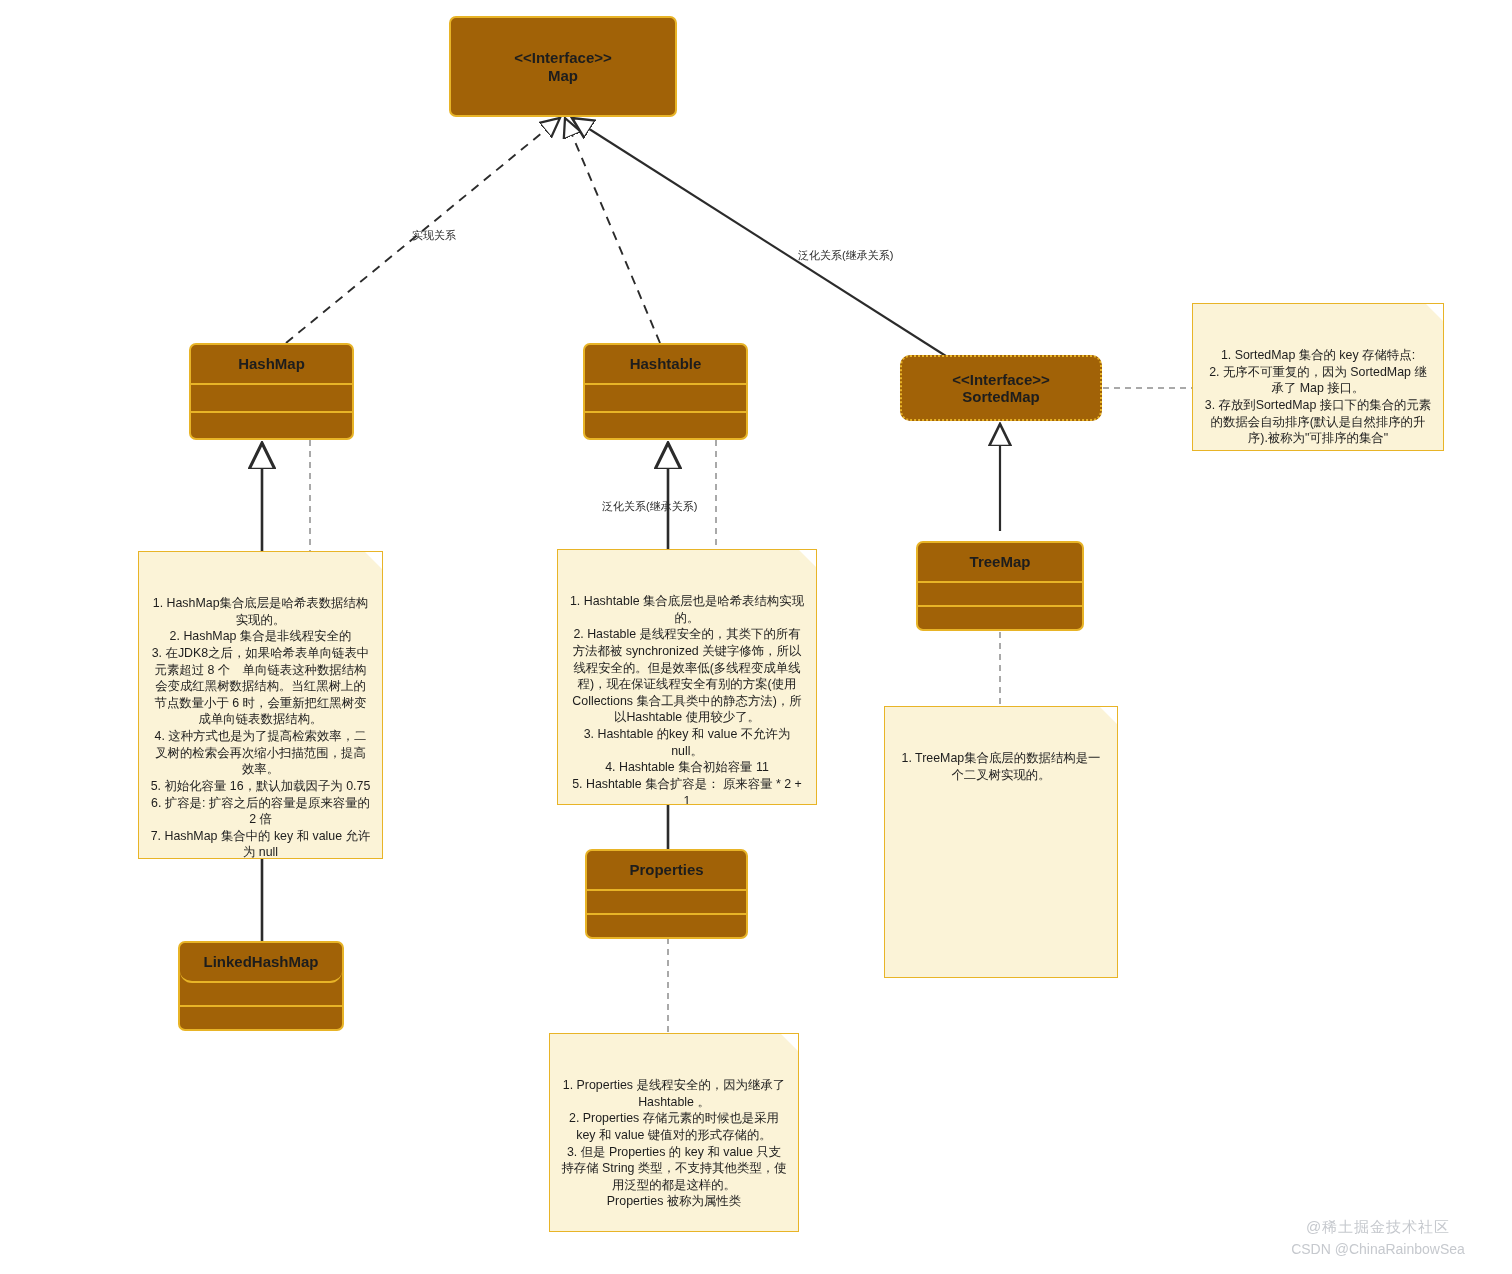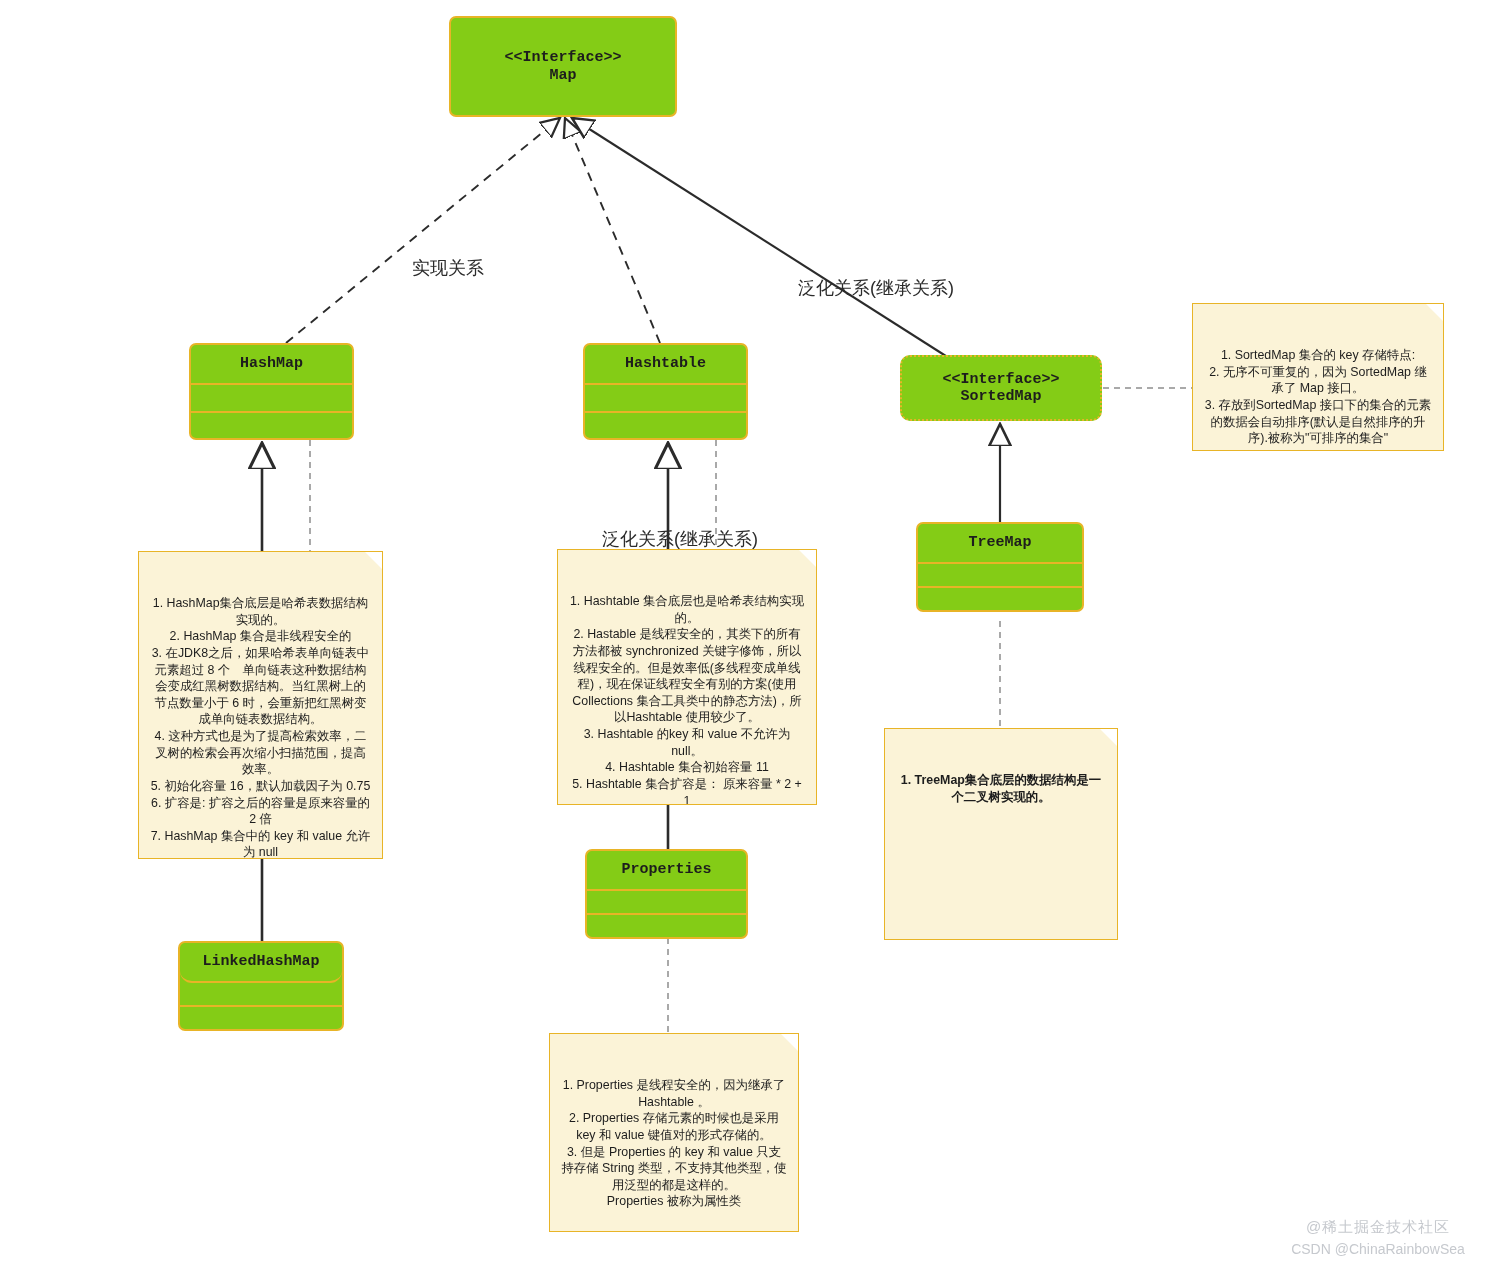--- a/index.html
+++ b/index.html
@@ -22,27 +22,26 @@
     left: 0; top: 0;
     width: 1512px;
     height: 1274px;
     pointer-events: none;
   }
 
   
   .uml-class {
     position: absolute;
     box-sizing: border-box;
-    background: #84cc16;
+    background: #a16207;
     border: 2px solid #e8b427;
     border-radius: 7px;
     display: flex;
     flex-direction: column;
     overflow: hidden;
-    font-family: Liberation Mono, monospace;
   }
   .uml-class .title {
     flex: 0 0 auto;
     display: flex;
     align-items: center;
     justify-content: center;
     text-align: center;
     font-weight: bold;
     font-size: 15px;
     color: #1d1d1d;
@@ -95,25 +94,24 @@
     right: 0px;
     width: 0;
     height: 0;
     border-left: 17px solid transparent;
     border-top: 17px solid #ffffff;
   }
 
   
   .edge-label {
     position: absolute;
-    font-size: 18px;
+    font-size: 11px;
     color: #2b2b2b;
     background: transparent;
     white-space: nowrap;
-    margin-top: 28px;
   }
 
   
   .watermark {
     position: absolute;
     text-align: center;
     color: #c6c9ce;
     white-space: nowrap;
   }
   .watermark .line1 { font-size: 15px; letter-spacing: 1px; }
@@ -165,21 +163,21 @@
     <div class="title" style="height:28px;">Hashtable</div>
     <div class="compartment"></div>
     <div class="compartment"></div>
   </div>
 
   <div class="uml-class iface" style="left:900px; top:355px; width:202px; height:66px;">
     <div class="title">&lt;&lt;Interface&gt;&gt;
 SortedMap</div>
   </div>
 
-  <div class="uml-class" style="left:916px; top:522px; width:168px; height:90px;">
+  <div class="uml-class" style="left:916px; top:541px; width:168px; height:90px;">
     <div class="title" style="height:28px;">TreeMap</div>
     <div class="compartment"></div>
     <div class="compartment"></div>
   </div>
 
   <div class="uml-class" style="left:178px; top:941px; width:166px; height:90px;">
     <div class="title" style="height:28px;border-radius:12px;">LinkedHashMap</div>
     <div class="compartment"></div>
     <div class="compartment"></div>
   </div>
@@ -218,21 +216,21 @@
 Properties 被称为属性类</span>
   </div>
 
   <div class="uml-note" style="left:1192px; top:303px; width:252px; height:148px;">
     <span class="fold-tri"></span>
     <span>1. SortedMap 集合的 key 存储特点:
 2. 无序不可重复的，因为 SortedMap 继承了 Map 接口。
 3. 存放到SortedMap 接口下的集合的元素的数据会自动排序(默认是自然排序的升序).被称为"可排序的集合"</span>
   </div>
 
-  <div class="uml-note" style="left:884px; top:728px; width:234px; height:212px;font-weight:bold;">
+  <div class="uml-note" style="left:884px; top:706px; width:234px; height:272px;">
     <span class="fold-tri"></span>
     <span>1. TreeMap集合底层的数据结构是一个二叉树实现的。</span>
   </div>
 
   <div class="edge-label" style="left:412px; top:228px;">实现关系</div>
 
   <div class="edge-label" style="left:798px; top:248px;">泛化关系(继承关系)</div>
 
   <div class="edge-label" style="left:602px; top:499px;">泛化关系(继承关系)</div>
 

